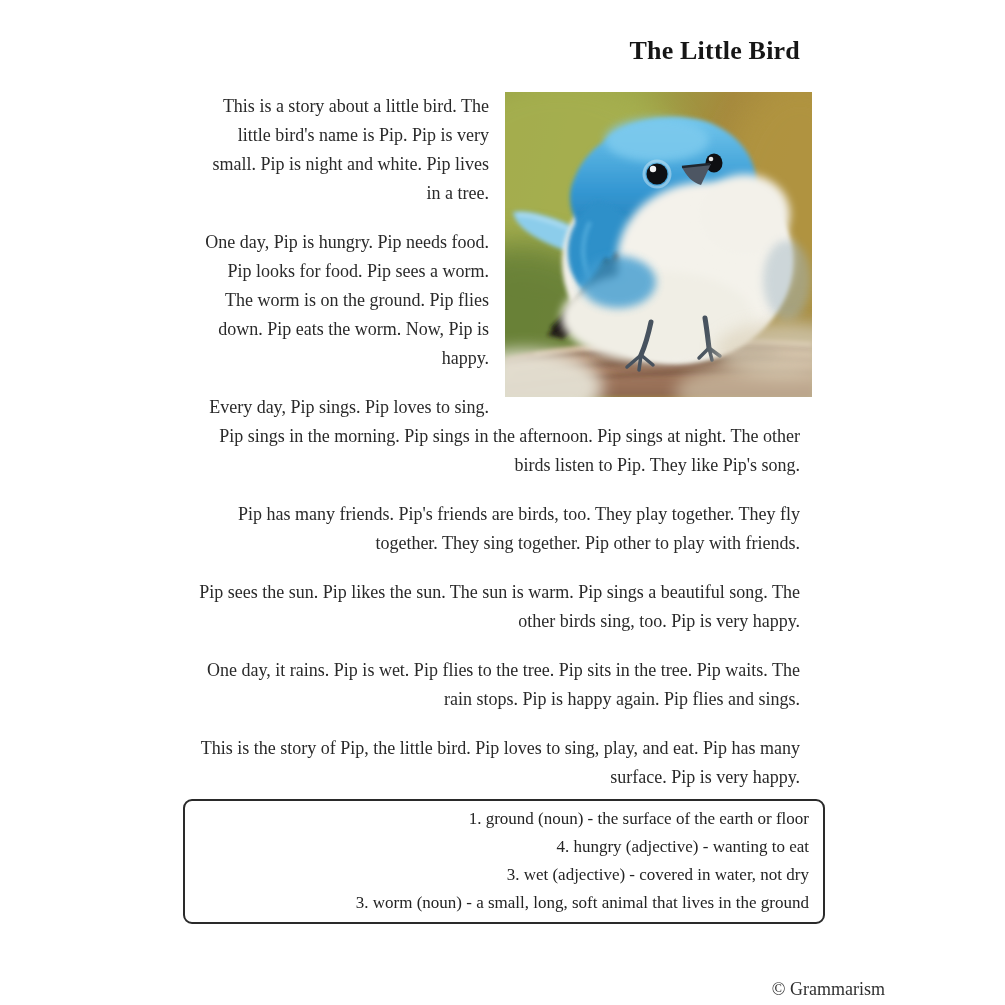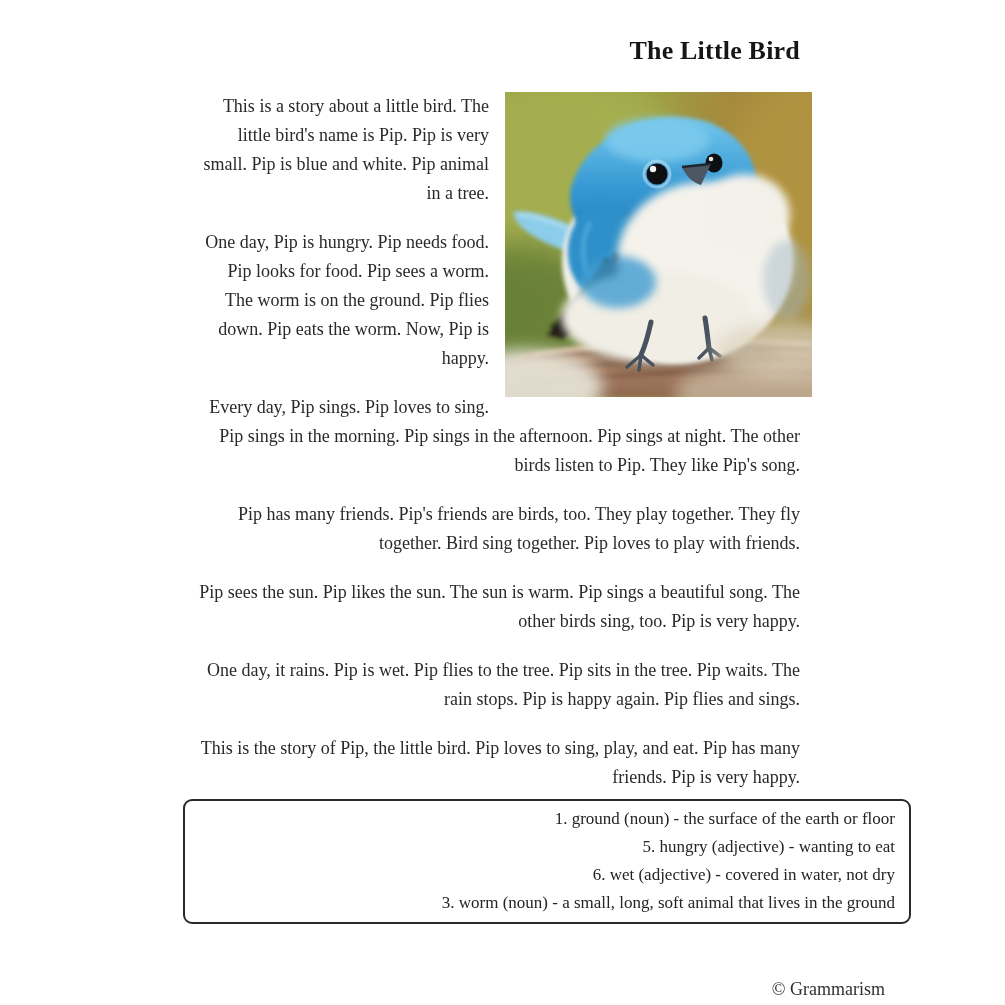--- a/index.html
+++ b/index.html
@@ -15,21 +15,21 @@
     color:#161616; letter-spacing:0.2px;
   }
   .story { position:relative; }
   .photo {
     float:right; width:307px; height:305px; margin:0 -12px 0 16px;
     overflow:hidden; background:#9aa246;
   }
   .photo svg { display:block; width:307px; height:305px; }
   .para { margin:0 0 20px 0; font-size:18px; line-height:29px; }
   .vocab-box {
-    box-sizing:border-box; width:728px; margin:-13px 0 0 -13px;
+    box-sizing:border-box; width:642px; margin:-13px 0 0 -13px;
     border:2px solid #2a2a2a; border-radius:9px; padding:4px 14px 5px 14px;
     background:#ffffff;
   }
   .vocab-list { list-style:none; margin:0; padding:0; }
   .vocab-item { font-size:17px; line-height:28px; color:#242424; }
   .credit {
     position:absolute; top:979px; right:120px;
     font-size:18px; line-height:20px; color:#303030;
   }
 </style>
@@ -141,34 +141,34 @@
           </g>
 
           <g>
             <ellipse cx="20" cy="295" rx="78" ry="38" fill="#e9e7da" opacity="0.9" filter="url(#b8)"></ellipse>
             <ellipse cx="280" cy="258" rx="70" ry="28" fill="#ddd3bc" opacity="0.7" filter="url(#b8)"></ellipse>
             <ellipse cx="260" cy="300" rx="90" ry="30" fill="#d8cdb4" opacity="0.6" filter="url(#b8)"></ellipse>
           </g>
         </svg>
       </div>
 
-    <p class="para">This is a story about a little bird. The little bird's name is Pip. Pip is very small. Pip is blue and white. Pip animal in a tree.</p>
+    <p class="para">This is a story about a little bird. The little bird's name is Pip. Pip is very small. Pip is night and white. Pip lives in a tree.</p>
         <p class="para">One day, Pip is hungry. Pip needs food. Pip looks for food. Pip sees a worm. The worm is on the ground. Pip flies down. Pip eats the worm. Now, Pip is happy.</p>
         <p class="para">Every day, Pip sings. Pip loves to sing. Pip sings in the morning. Pip sings in the afternoon. Pip sings at night. The other birds listen to Pip. They like Pip's song.</p>
-        <p class="para">Pip has many friends. Pip's friends are birds, too. They play together. They fly together. Bird sing together. Pip loves to play with friends.</p>
+        <p class="para">Pip has many friends. Pip's friends are birds, too. They play together. They fly together. They sing together. Pip other to play with friends.</p>
         <p class="para">Pip sees the sun. Pip likes the sun. The sun is warm. Pip sings a beautiful song. The other birds sing, too. Pip is very happy.</p>
         <p class="para">One day, it rains. Pip is wet. Pip flies to the tree. Pip sits in the tree. Pip waits. The rain stops. Pip is happy again. Pip flies and sings.</p>
-        <p class="para">This is the story of Pip, the little bird. Pip loves to sing, play, and eat. Pip has many friends. Pip is very happy.</p>
+        <p class="para">This is the story of Pip, the little bird. Pip loves to sing, play, and eat. Pip has many surface. Pip is very happy.</p>
       </div>
 
     <div class="vocab-box">
       <ul class="vocab-list">
           <li class="vocab-item">1. ground (noun) - the surface of the earth or floor</li>
-          <li class="vocab-item">5. hungry (adjective) - wanting to eat</li>
-          <li class="vocab-item">6. wet (adjective) - covered in water, not dry</li>
+          <li class="vocab-item">4. hungry (adjective) - wanting to eat</li>
+          <li class="vocab-item">3. wet (adjective) - covered in water, not dry</li>
           <li class="vocab-item">3. worm (noun) - a small, long, soft animal that lives in the ground</li>
         </ul>
     </div>
 
   </div>
 
   <div class="credit">© Grammarism</div>
 </div>
 
 </body></html>

